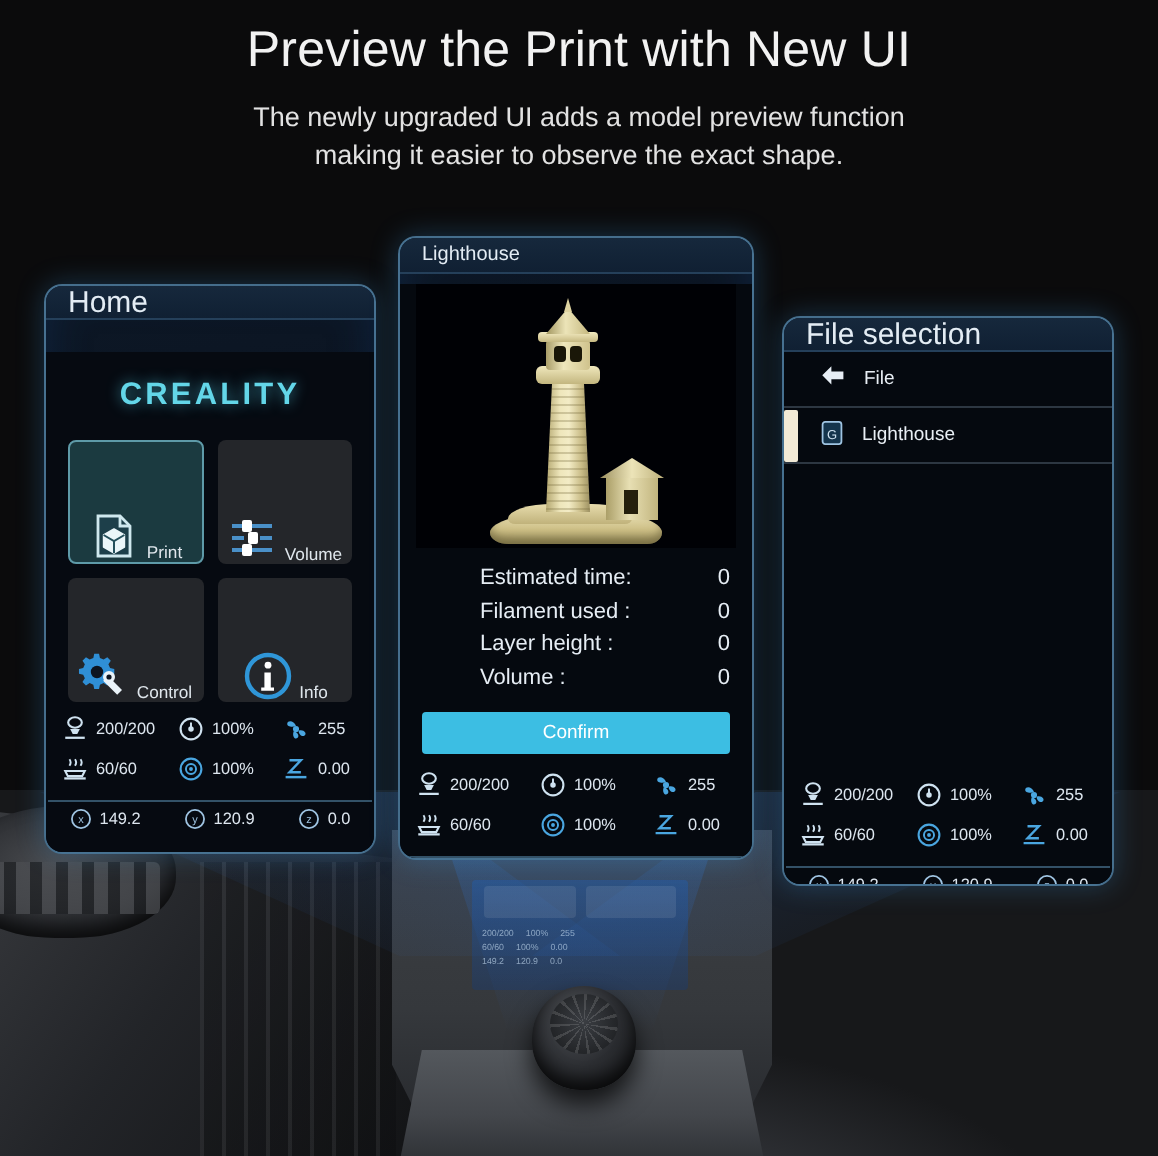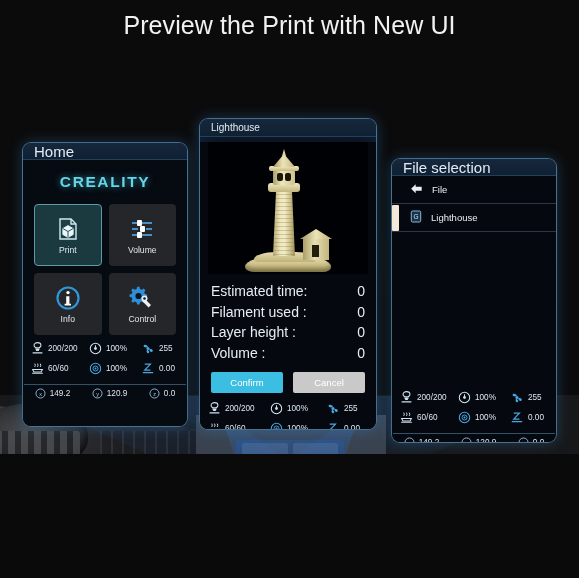--- a/index.html
+++ b/index.html
@@ -2,21 +2,21 @@
 <html><head>
 <meta charset="utf-8">
 <style>
   * { box-sizing: border-box; margin: 0; padding: 0; }
   html, body {
     width: 579px; height: 578px;
     background: #0a0a0a;
     font-family: "Liberation Sans", sans-serif;
     overflow: hidden;
   }
-  #stage { position: relative; width: 579px; height: 454px; background: #0b0b0c; overflow: hidden; }
+  #stage { position: relative; width: 579px; height: 578px; background: #0b0b0c; overflow: hidden; }
 
   
   .header { position: absolute; left: 0; top: 0; width: 579px; text-align: center; z-index: 40; }
   .header h1 {
     font-size: 25px; font-weight: 400; color: #f2f2f2;
     letter-spacing: .1px; padding-top: 11px;
   }
   .header p {
     font-size: 13.5px; color: #e2e2e2; line-height: 1.42;
     padding-top: 9px; font-weight: 400;
@@ -118,30 +118,30 @@
     height: 17px; display: flex; align-items: center;
     padding-left: 11px; font-size: 15px; color: #e3ecf4; font-weight: 400;
     background: linear-gradient(180deg, #16283c 0%, #102033 100%);
     border-bottom: 1px solid rgba(90,150,200,.22);
   }
   .panel-body { position: relative; background: #05090f; }
 
   
   #panel-home { left: 22px; top: 142px; width: 166px; height: 285px; }
   #panel-home .panel-body { height: 267px; background: #060a11; }
-  .logo-wrap { height: 44px; display: flex; align-items: center; justify-content: center; }
+  .logo-wrap { height: 44px; display: flex; align-items: center; justify-content: center; margin-top: 16px; }
   .logo {
     font-size: 15.5px; letter-spacing: 1.6px; font-weight: 700;
     color: #63d6e8;
     text-shadow: 0 0 7px rgba(80,205,230,.65);
   }
   .tiles { display: grid; grid-template-columns: 1fr 1fr; gap: 7px; padding: 0 11px; }
   .tile {
     height: 62px; border-radius: 4px; background: #24262a;
-    display: flex; flex-direction: column; align-items: center; justify-content: center; gap: 3px;
+    display: flex; flex-direction: row; align-items: flex-end; justify-content: center; gap: 3px;
   }
   .tile.sel { background: #1b3a40; border: 1px solid #5e9aa8; }
   .tile-ico { width: 26px; height: 26px; display: block; }
   .tile-lbl { font-size: 8.6px; color: #dfe6ec; }
 
   
   .status { padding: 7px 8px 2px; }
   .status-row { display: flex; align-items: center; margin-bottom: 7px; }
   .status-cell { display: flex; align-items: center; gap: 4px; }
   .status-cell svg { display: block; }
@@ -221,21 +221,21 @@
     content: ""; position: absolute; left: -3px; top: -9px; width: 32px; height: 10px;
     background: linear-gradient(90deg, #9d9160 0%, #ece4b8 50%, #bdb07a 100%);
     clip-path: polygon(50% 0, 100% 100%, 0 100%);
   }
   .lh-house::after {
     content: ""; position: absolute; left: 9px; top: 7px; width: 7px; height: 12px;
     background: #241f0c;
   }
 
   .info-list { padding: 9px 11px 0; }
-  .info-row { display: flex; justify-content: space-between; font-size: 14px; color: #e6edf4; margin-bottom: 4.5px; }
+  .info-row { display: flex; justify-content: space-between; font-size: 11px; color: #e6edf4; margin-bottom: 4.5px; margin-left: 29px; }
   .btn-row { display: flex; gap: 10px; padding: 7px 11px 0; }
   .btn { flex: 1; height: 21px; border-radius: 2px; display: flex; align-items: center; justify-content: center;
          font-size: 9.5px; color: #ffffff; }
   .btn-confirm { background: #3cbee3; }
   .btn-cancel { background: #c9c9c9; }
 
   
   #panel-files { left: 391px; top: 158px; width: 166px; height: 285px; }
   #panel-files .panel-body { height: 267px; background: #05090f; }
   .file-row {
@@ -249,20 +249,24 @@
   }
   .files-spacer { height: 152px; }
 </style>
 </head>
 <body>
 
 <div id="stage">
 
   <div class="header">
     <h1>Preview the Print with New UI</h1>
+    <p>
+      <span>The newly upgraded UI adds a model preview function</span><br>
+      <span>making it easier to observe the exact shape.</span>
+    </p>
   </div>
 
   <div class="photo">
     <div class="photo-bg"></div>
     <div class="photo-left"></div>
     <div class="photo-gear"></div>
     <div class="photo-ribs"></div>
     <div class="photo-body"></div>
     <div class="photo-base"></div>
   </div>
@@ -326,39 +330,39 @@
               <rect x="11" y="10" width="5" height="6" rx="1" fill="#ffffff"></rect>
               <rect x="8" y="16" width="5" height="6" rx="1" fill="#ffffff"></rect>
             </svg>
           </span>
           <span class="tile-lbl">Volume</span>
         </div>
 
         <div class="tile">
           <span class="tile-ico">
             <svg width="26" height="26" viewBox="0 0 26 26">
-              <circle cx="13" cy="13" r="10.5" fill="none" stroke="#2f96d8" stroke-width="2.2"></circle>
-              <circle cx="13" cy="7.6" r="1.7" fill="#ffffff"></circle>
-              <path d="M11.2 11.2 h3.2 v7.6 h1.6 v1.6 h-6.4 v-1.6 h1.6 z" fill="#ffffff"></path>
-            </svg>
-          </span>
-          <span class="tile-lbl">Info</span>
-        </div>
-
-        <div class="tile">
-          <span class="tile-ico">
-            <svg width="26" height="26" viewBox="0 0 26 26">
               <path d="M11 2 l2.6 0 .5 2.3 2 .9 2-1.3 1.9 1.9 -1.3 2 .9 2 2.3 .5 0 2.6 -2.3 .5 -.9 2 1.3 2 -1.9 1.9 -2 -1.3 -2 .9 -.5 2.3 -2.6 0 -.5-2.3 -2-.9 -2 1.3 -1.9-1.9 1.3-2 -.9-2 -2.3-.5 0-2.6 2.3-.5 .9-2 -1.3-2 1.9-1.9 2 1.3 2-.9 z" fill="#2f8fd6" transform="translate(-2,0) scale(.92)"></path>
               <circle cx="9.5" cy="11" r="3.1" fill="#0d1420"></circle>
               <path d="M15 13 l7 7 -2.4 2.4 -7-7 z" fill="#e9f2f8"></path>
               <circle cx="15.5" cy="13.5" r="3" fill="#e9f2f8"></circle>
               <circle cx="15.5" cy="13.5" r="1.3" fill="#0d1420"></circle>
             </svg>
           </span>
           <span class="tile-lbl">Control</span>
+        </div>
+
+        <div class="tile">
+          <span class="tile-ico">
+            <svg width="26" height="26" viewBox="0 0 26 26">
+              <circle cx="13" cy="13" r="10.5" fill="none" stroke="#2f96d8" stroke-width="2.2"></circle>
+              <circle cx="13" cy="7.6" r="1.7" fill="#ffffff"></circle>
+              <path d="M11.2 11.2 h3.2 v7.6 h1.6 v1.6 h-6.4 v-1.6 h1.6 z" fill="#ffffff"></path>
+            </svg>
+          </span>
+          <span class="tile-lbl">Info</span>
         </div>
       </div>
 
       <div class="status">
         <div class="status-row">
           <div class="status-cell" style="width:58px">
             <svg width="13" height="13" viewBox="0 0 16 16">
               <ellipse cx="8" cy="4" rx="4.2" ry="3.2" fill="none" stroke="#cfe2f0" stroke-width="1.3"></ellipse>
               <path d="M5 8 h6 l-1.6 3 h-2.8 z" fill="#cfe2f0"></path>
               <path d="M2 13.4 h12" stroke="#cfe2f0" stroke-width="1.4"></path>
@@ -468,21 +472,20 @@
           <span>0</span>
         </div>
         <div class="info-row">
           <span>Volume :</span>
           <span>0</span>
         </div>
       </div>
 
       <div class="btn-row">
         <div class="btn btn-confirm">Confirm</div>
-        <div class="btn btn-cancel">Cancel</div>
       </div>
 
       <div class="status" style="padding-top:9px">
         <div class="status-row">
           <div class="status-cell" style="width:62px">
             <svg width="13" height="13" viewBox="0 0 16 16">
               <ellipse cx="8" cy="4" rx="4.2" ry="3.2" fill="none" stroke="#cfe2f0" stroke-width="1.3"></ellipse>
               <path d="M5 8 h6 l-1.6 3 h-2.8 z" fill="#cfe2f0"></path>
               <path d="M2 13.4 h12" stroke="#cfe2f0" stroke-width="1.4"></path>
             </svg>

